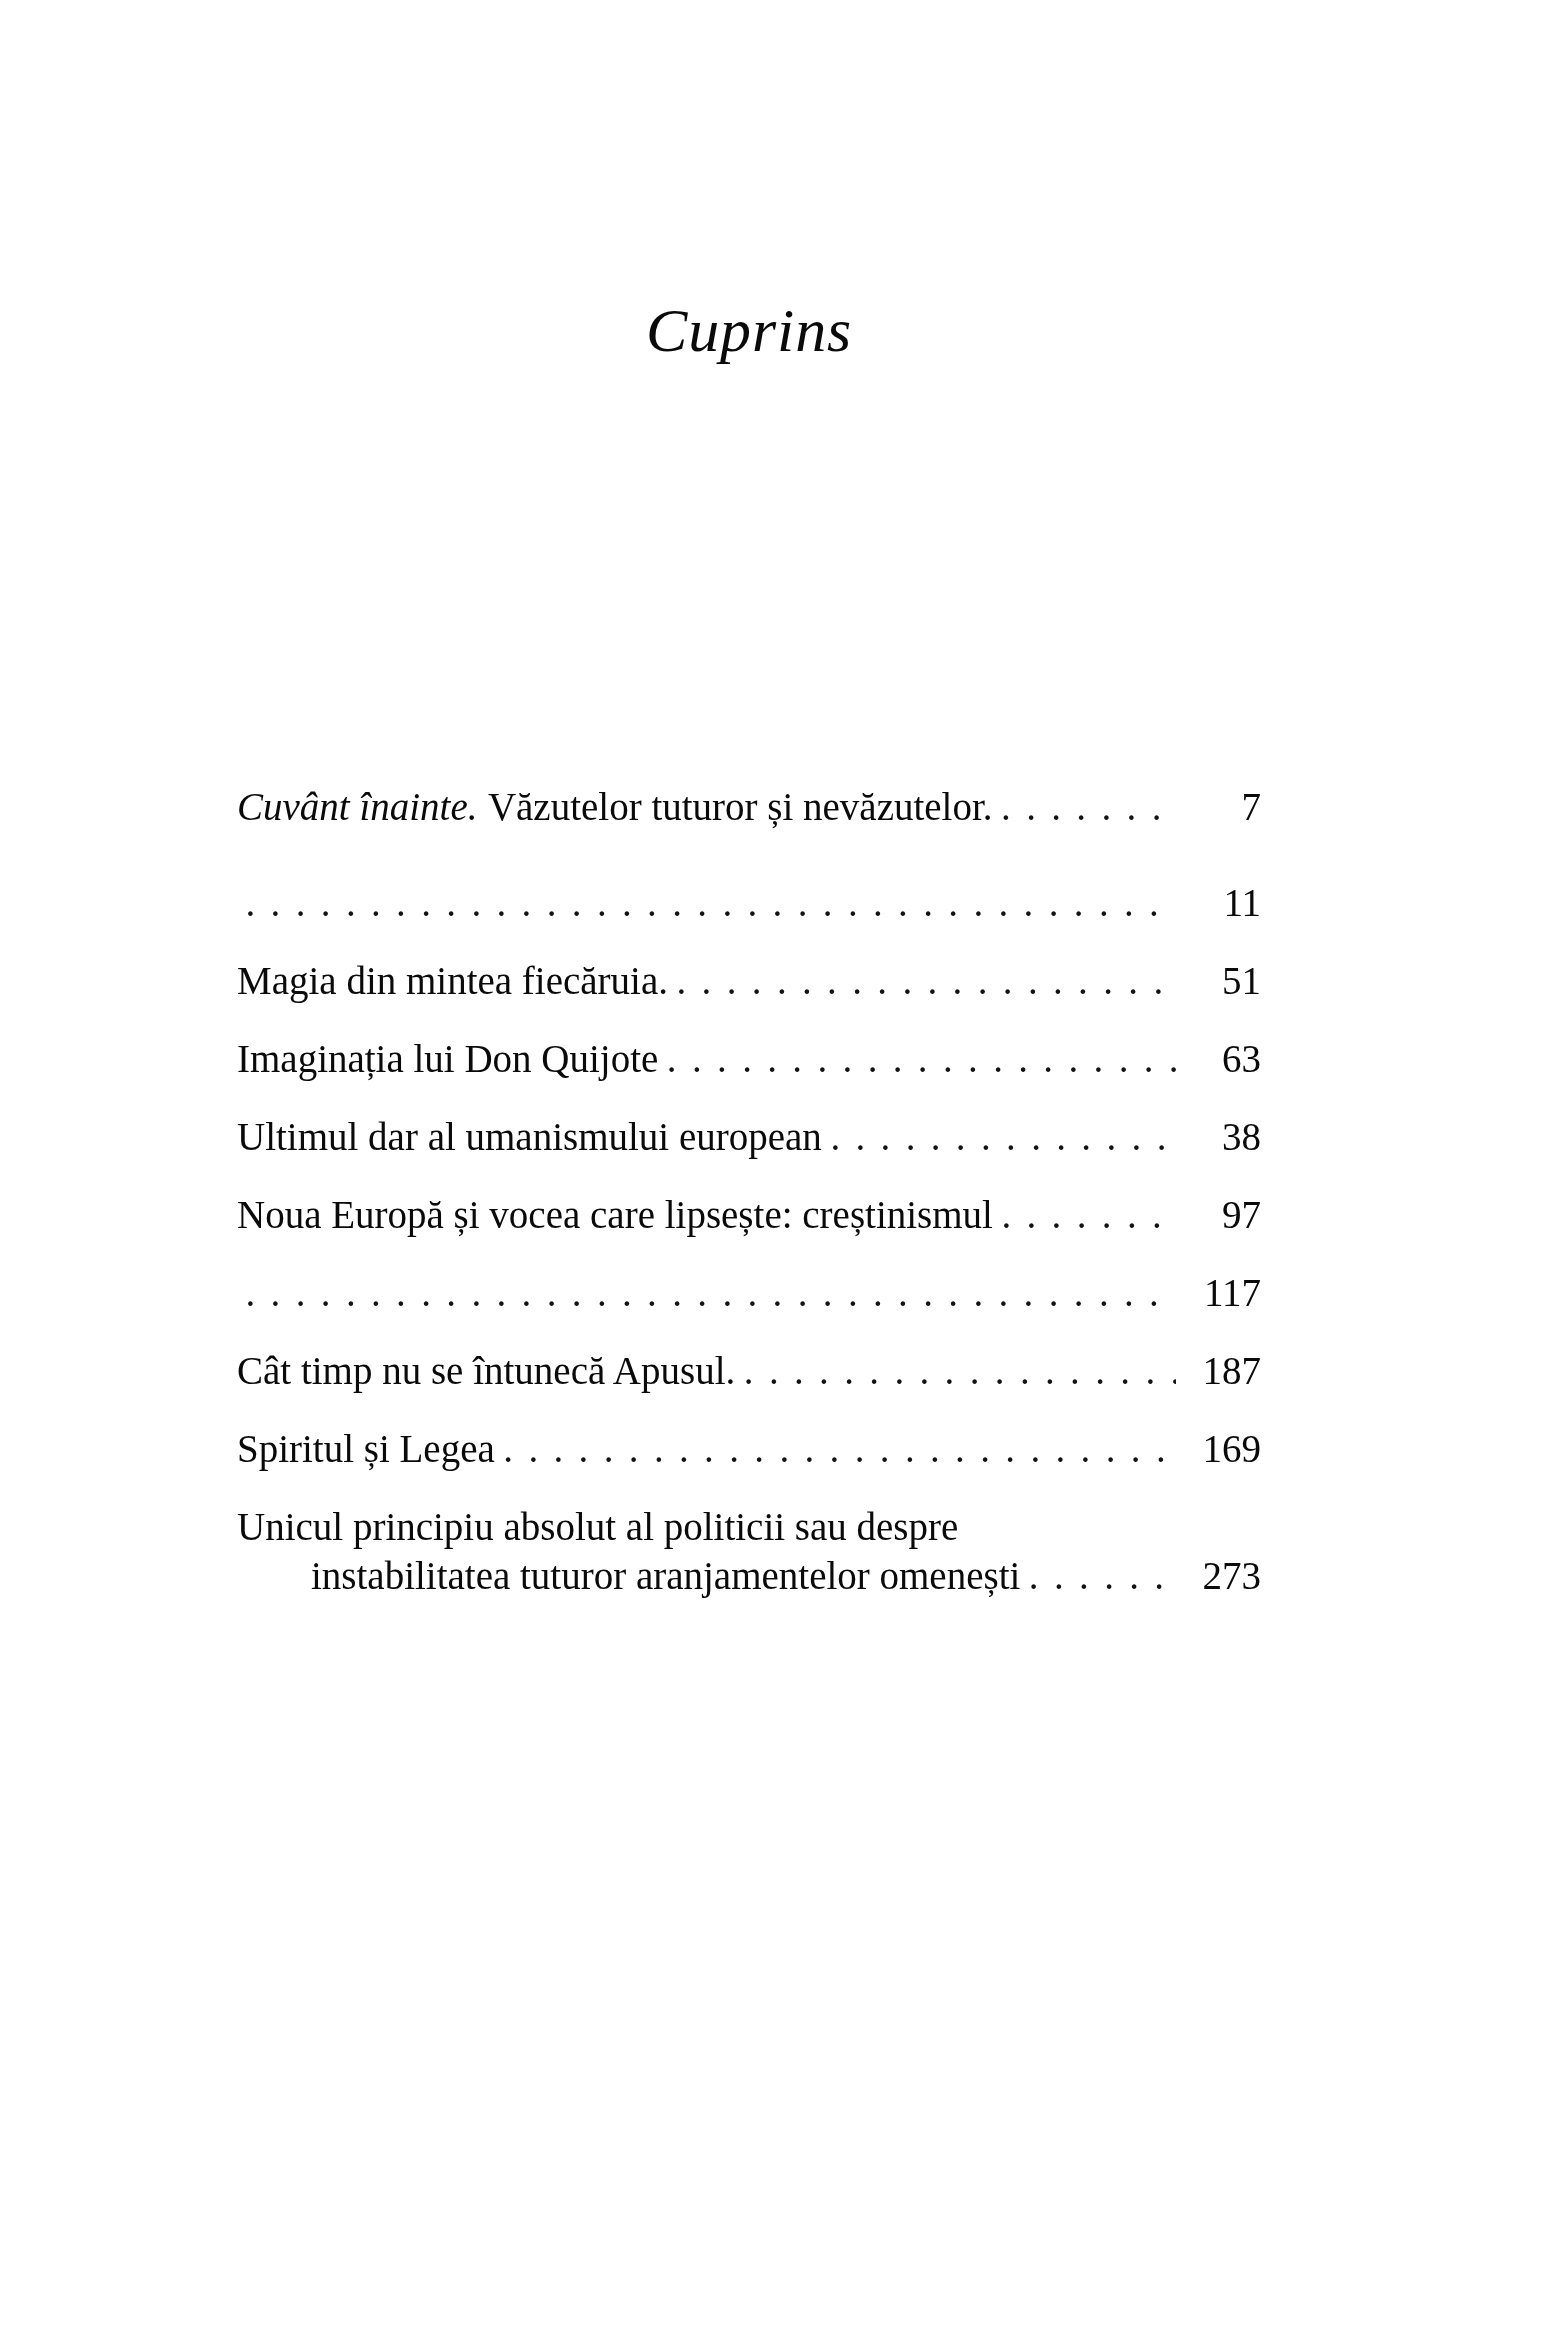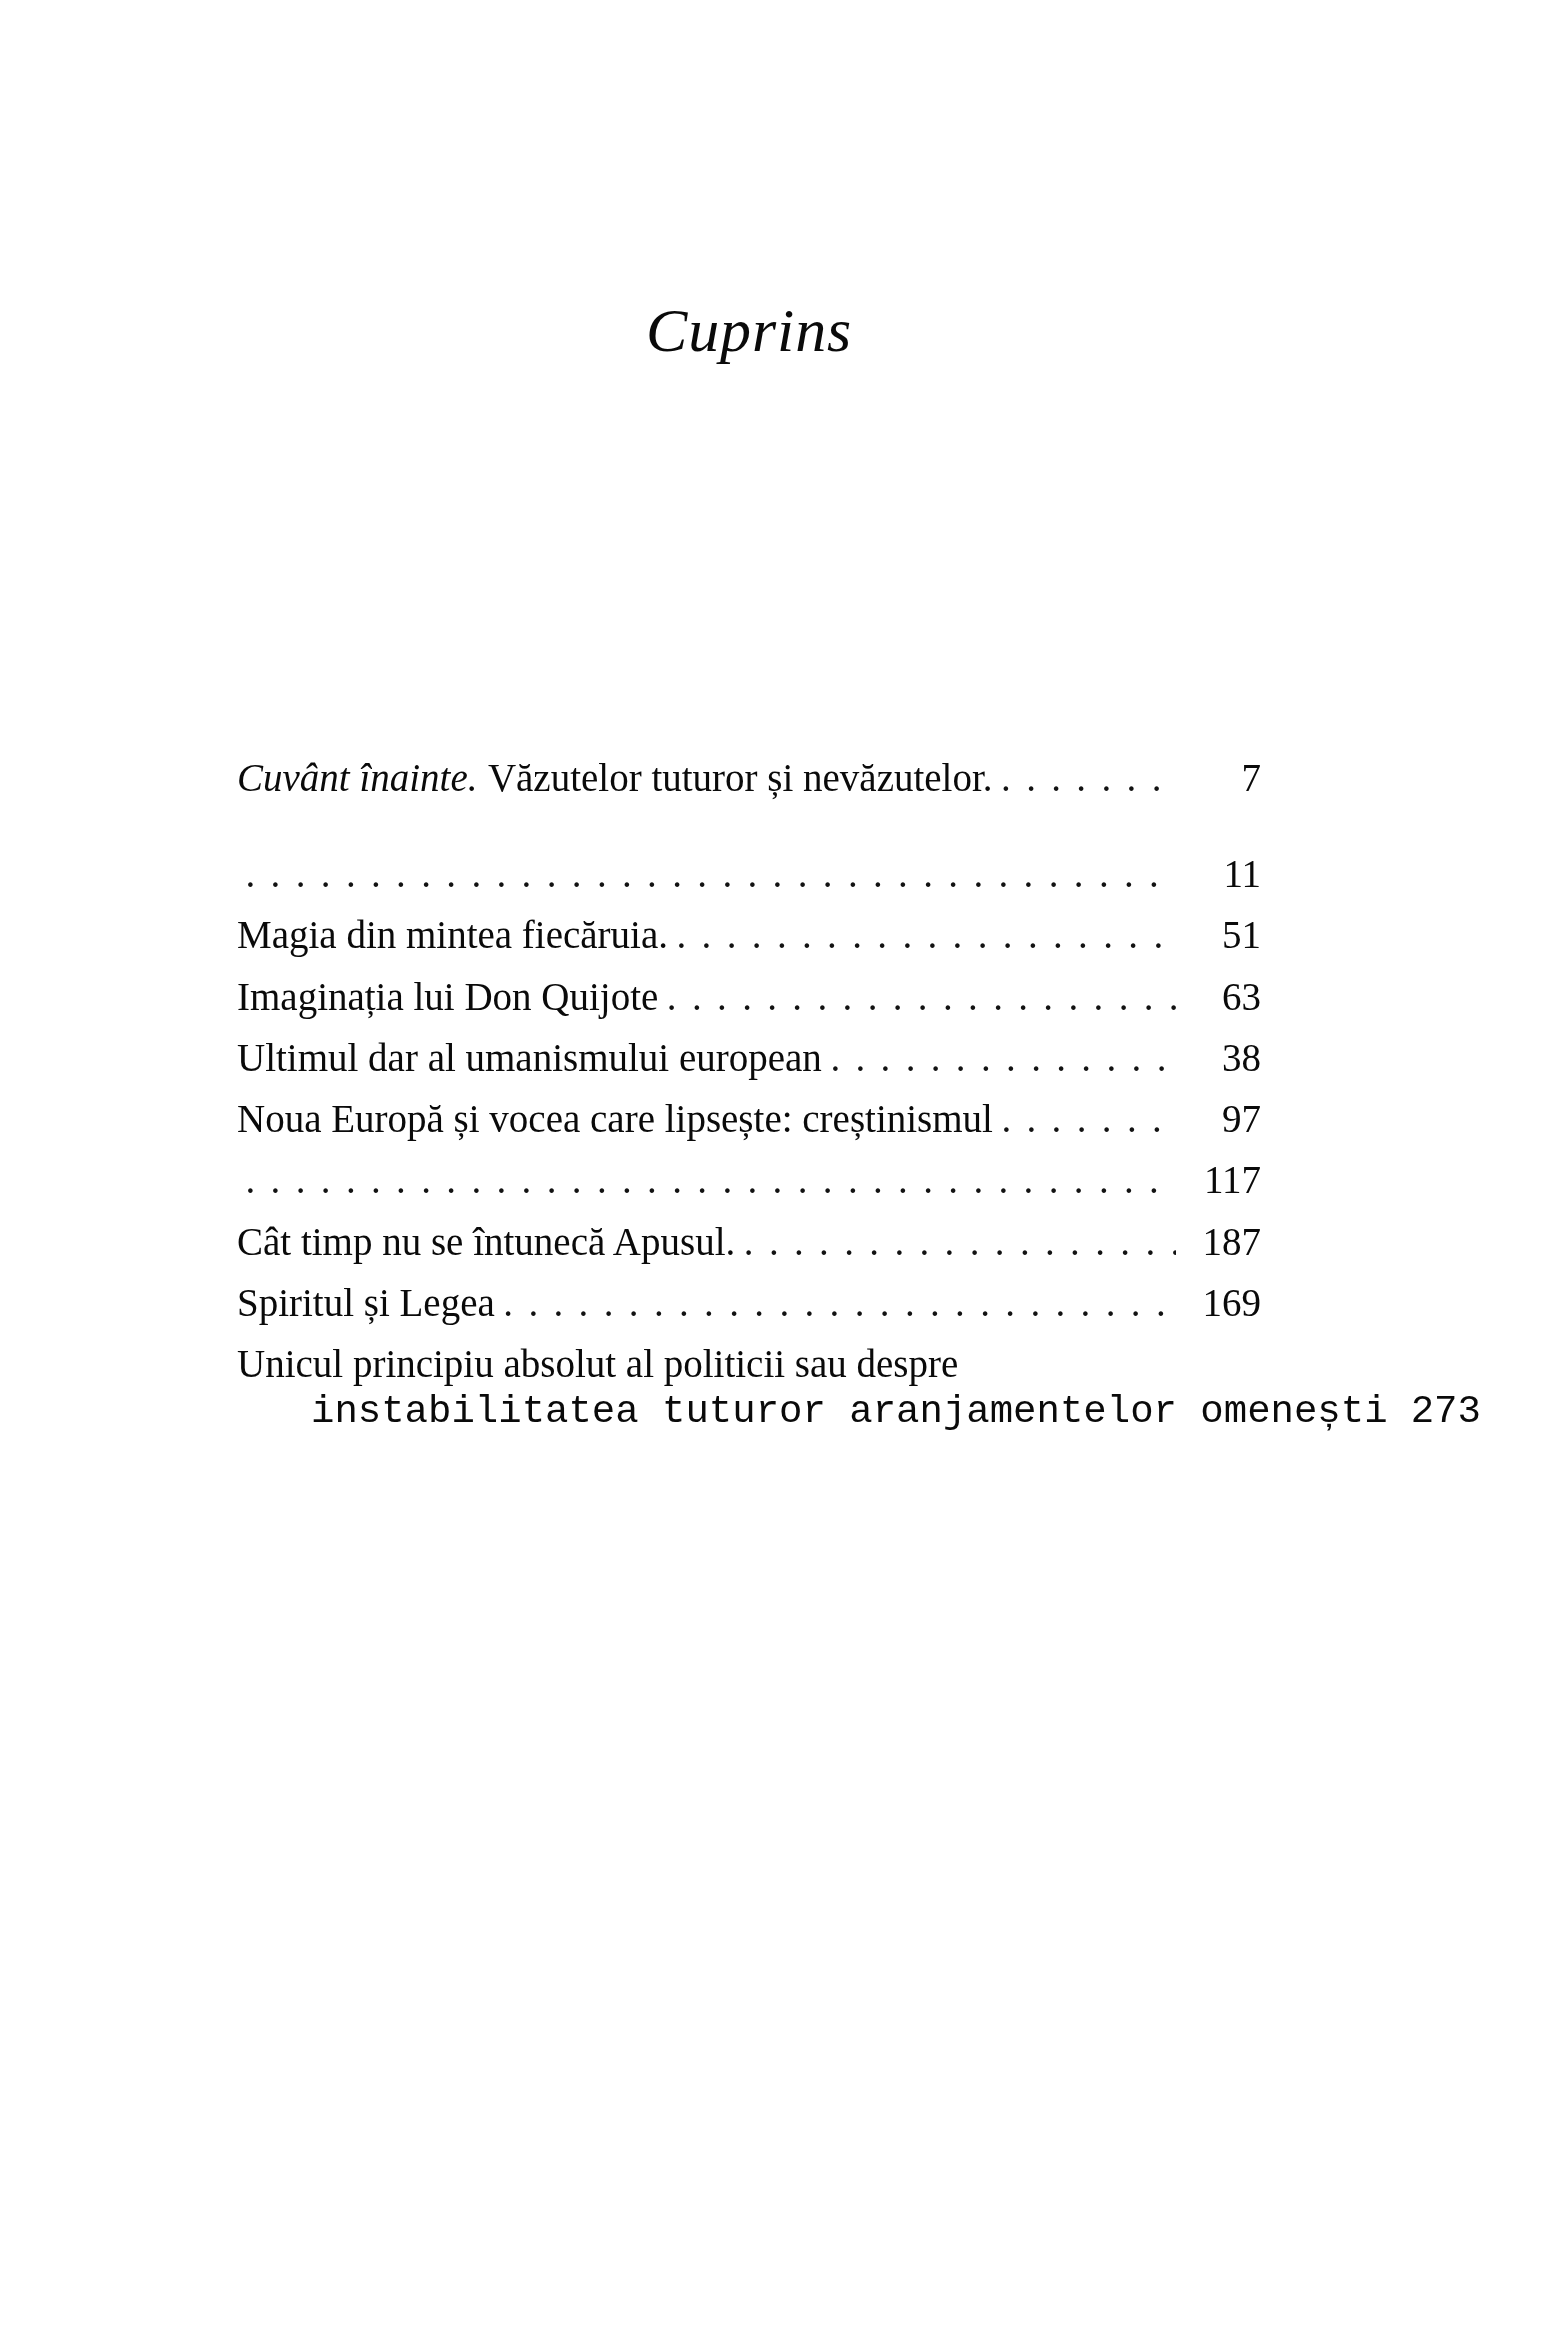--- a/index.html
+++ b/index.html
@@ -37,34 +37,34 @@
     top: 753px;
     left: 237px;
     width: 1024px;
     font-size: 39px;
     line-height: 49px;
   }
   .entry {
     display: flex;
     align-items: center;
     margin-bottom: 12.3px;
+    margin-top: 29px;
   }
   .entry.first {
     margin-bottom: 47px;
   }
   .entry.two-line {
     display: block;
   }
   .entry-row {
     display: flex;
     align-items: baseline;
   }
   .entry-row.indent {
     padding-left: 74px;
-    font-family: Liberation Mono, monospace;
   }
   .italic-lead {
     font-style: italic;
     white-space: nowrap;
     margin-right: 10.4px;
     flex: none;
   }
   .label {
     white-space: nowrap;
     flex: 0 0 auto;

